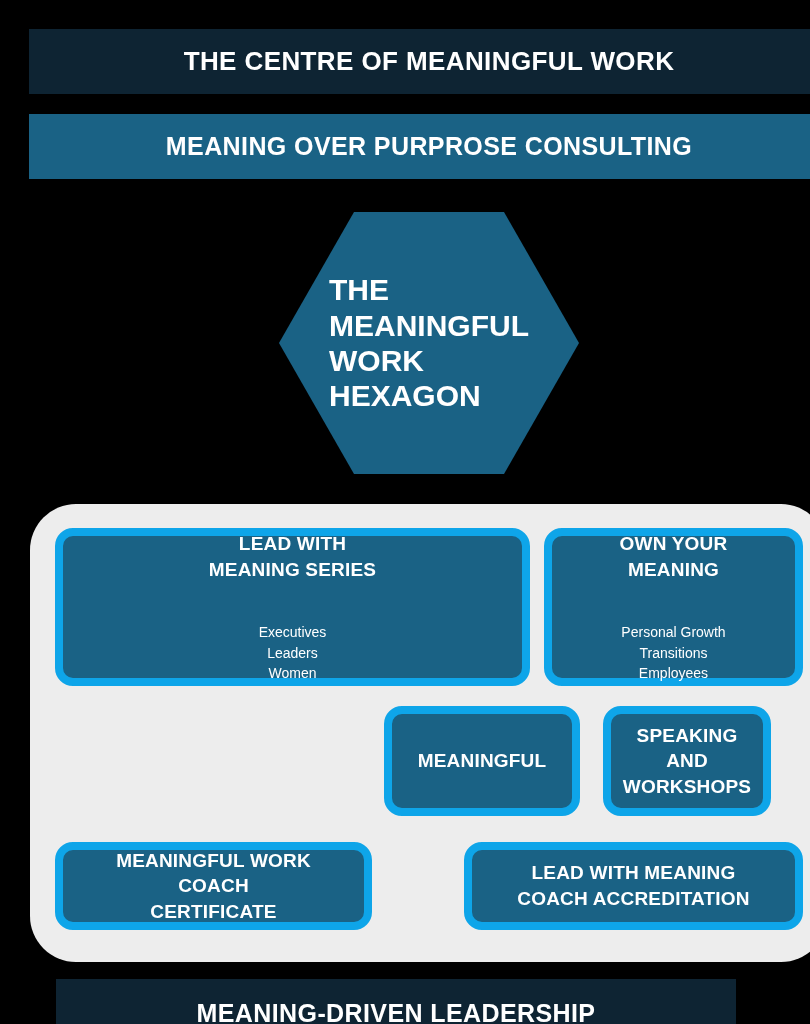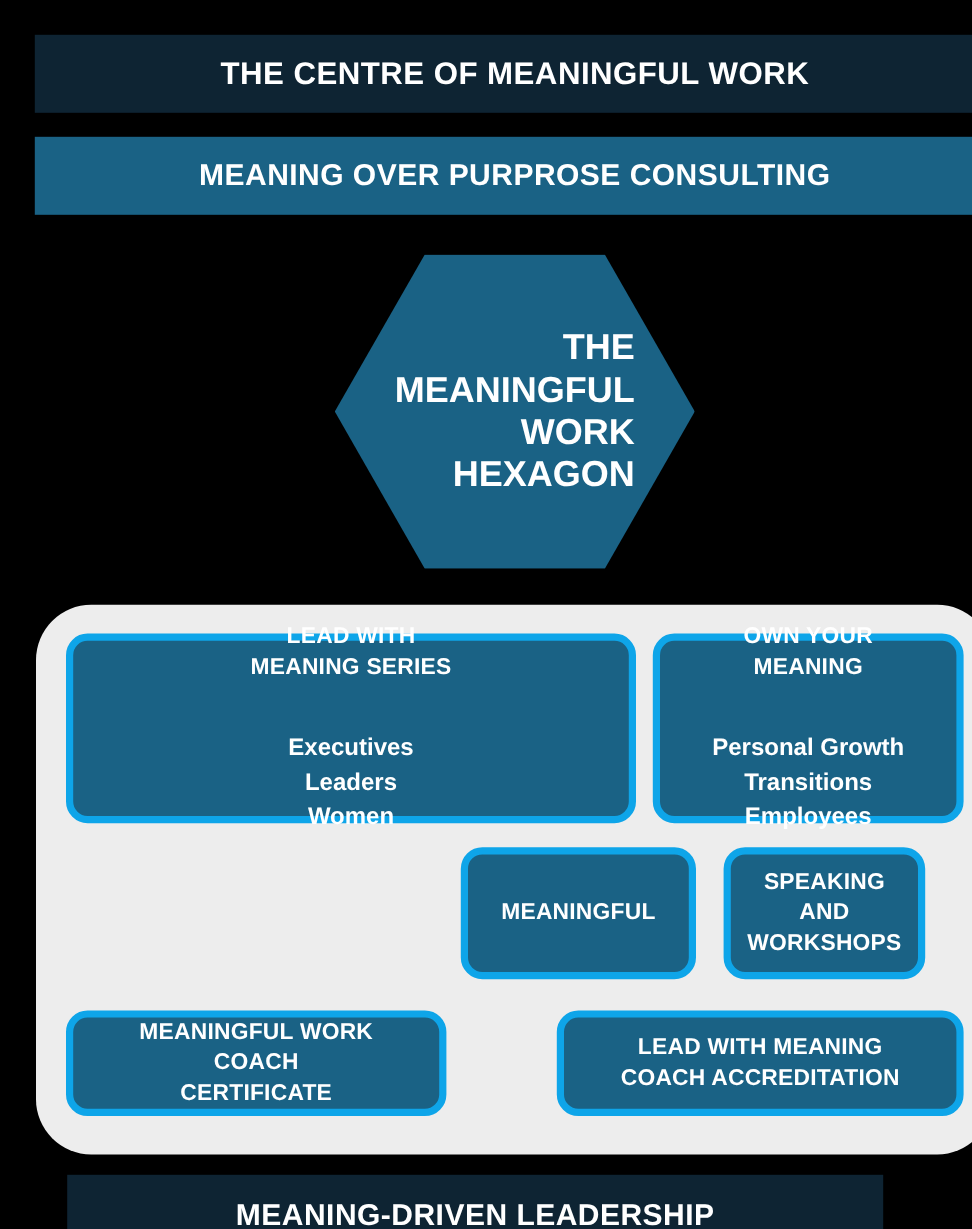--- a/index.html
+++ b/index.html
@@ -78,61 +78,61 @@
     position: absolute;
     inset: 0;
     display: flex;
     flex-direction: column;
     align-items: center;
     justify-content: center;
     color: #FFFFFF;
     font-weight: bold;
     font-size: 30px;
     line-height: 1.18;
-    text-align: right;
+    text-align: left;
     white-space: pre-line;
   }
 
   
   #offerings-panel {
     position: absolute;
     left: 6px;
     top: 480px;
     width: 797px;
     height: 458px;
     background: #EDEDED;
     border-radius: 46px;
     padding: 22px 28px;
   }
 
   
   .card {
     background: #1A6285;
-    border: 6px solid #0ea5e9;
+    border: 8px solid #0ea5e9;
     border-radius: 18px;
     color: #FFFFFF;
     display: flex;
     flex-direction: column;
     align-items: center;
     justify-content: center;
     text-align: center;
     position: absolute;
   }
 
   .card-title {
     font-weight: bold;
     font-size: 19px;
     line-height: 1.35;
     white-space: pre-line;
     letter-spacing: 0.2px;
   }
 
   .card-sub {
-    font-weight: bold;
-    font-size: 20px;
+    font-weight: normal;
+    font-size: 14px;
     line-height: 1.45;
     white-space: pre-line;
     margin-top: 16px;
   }
 
   
   #card-lead-with-meaning-series {
     left: 31px;  top: 504px;  width: 475px; height: 158px;
   }
   #card-own-your-meaning {

